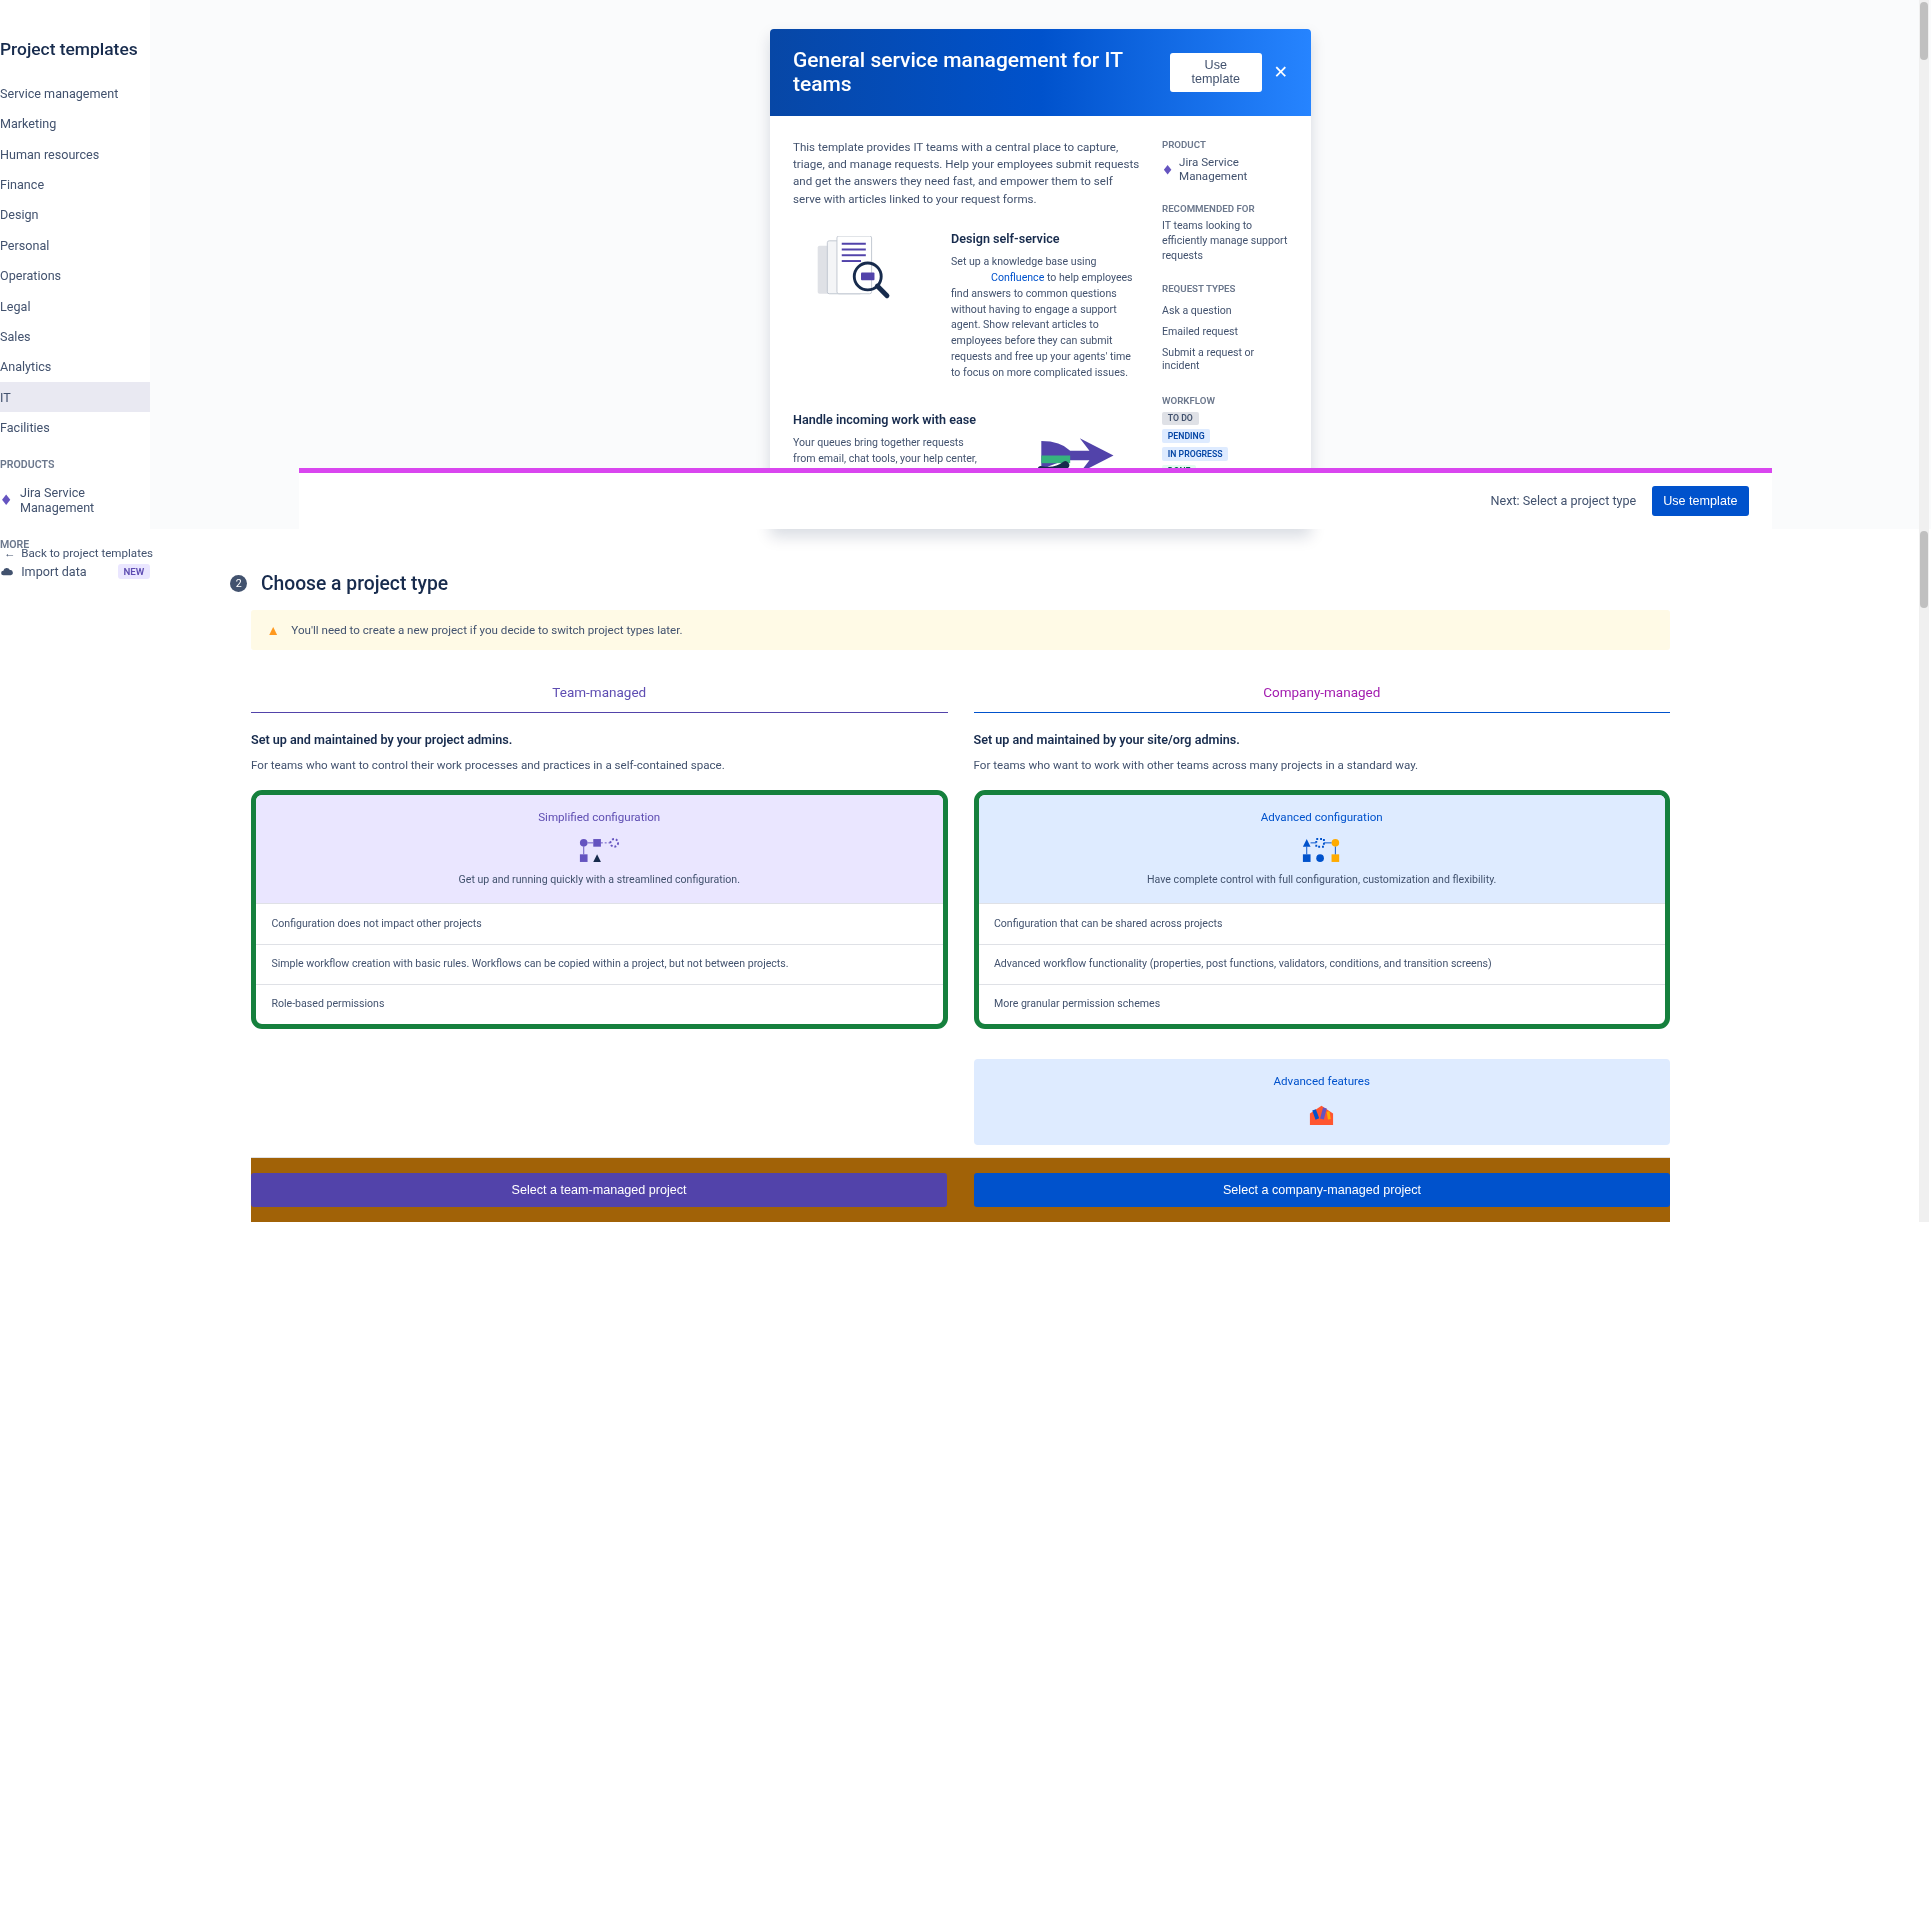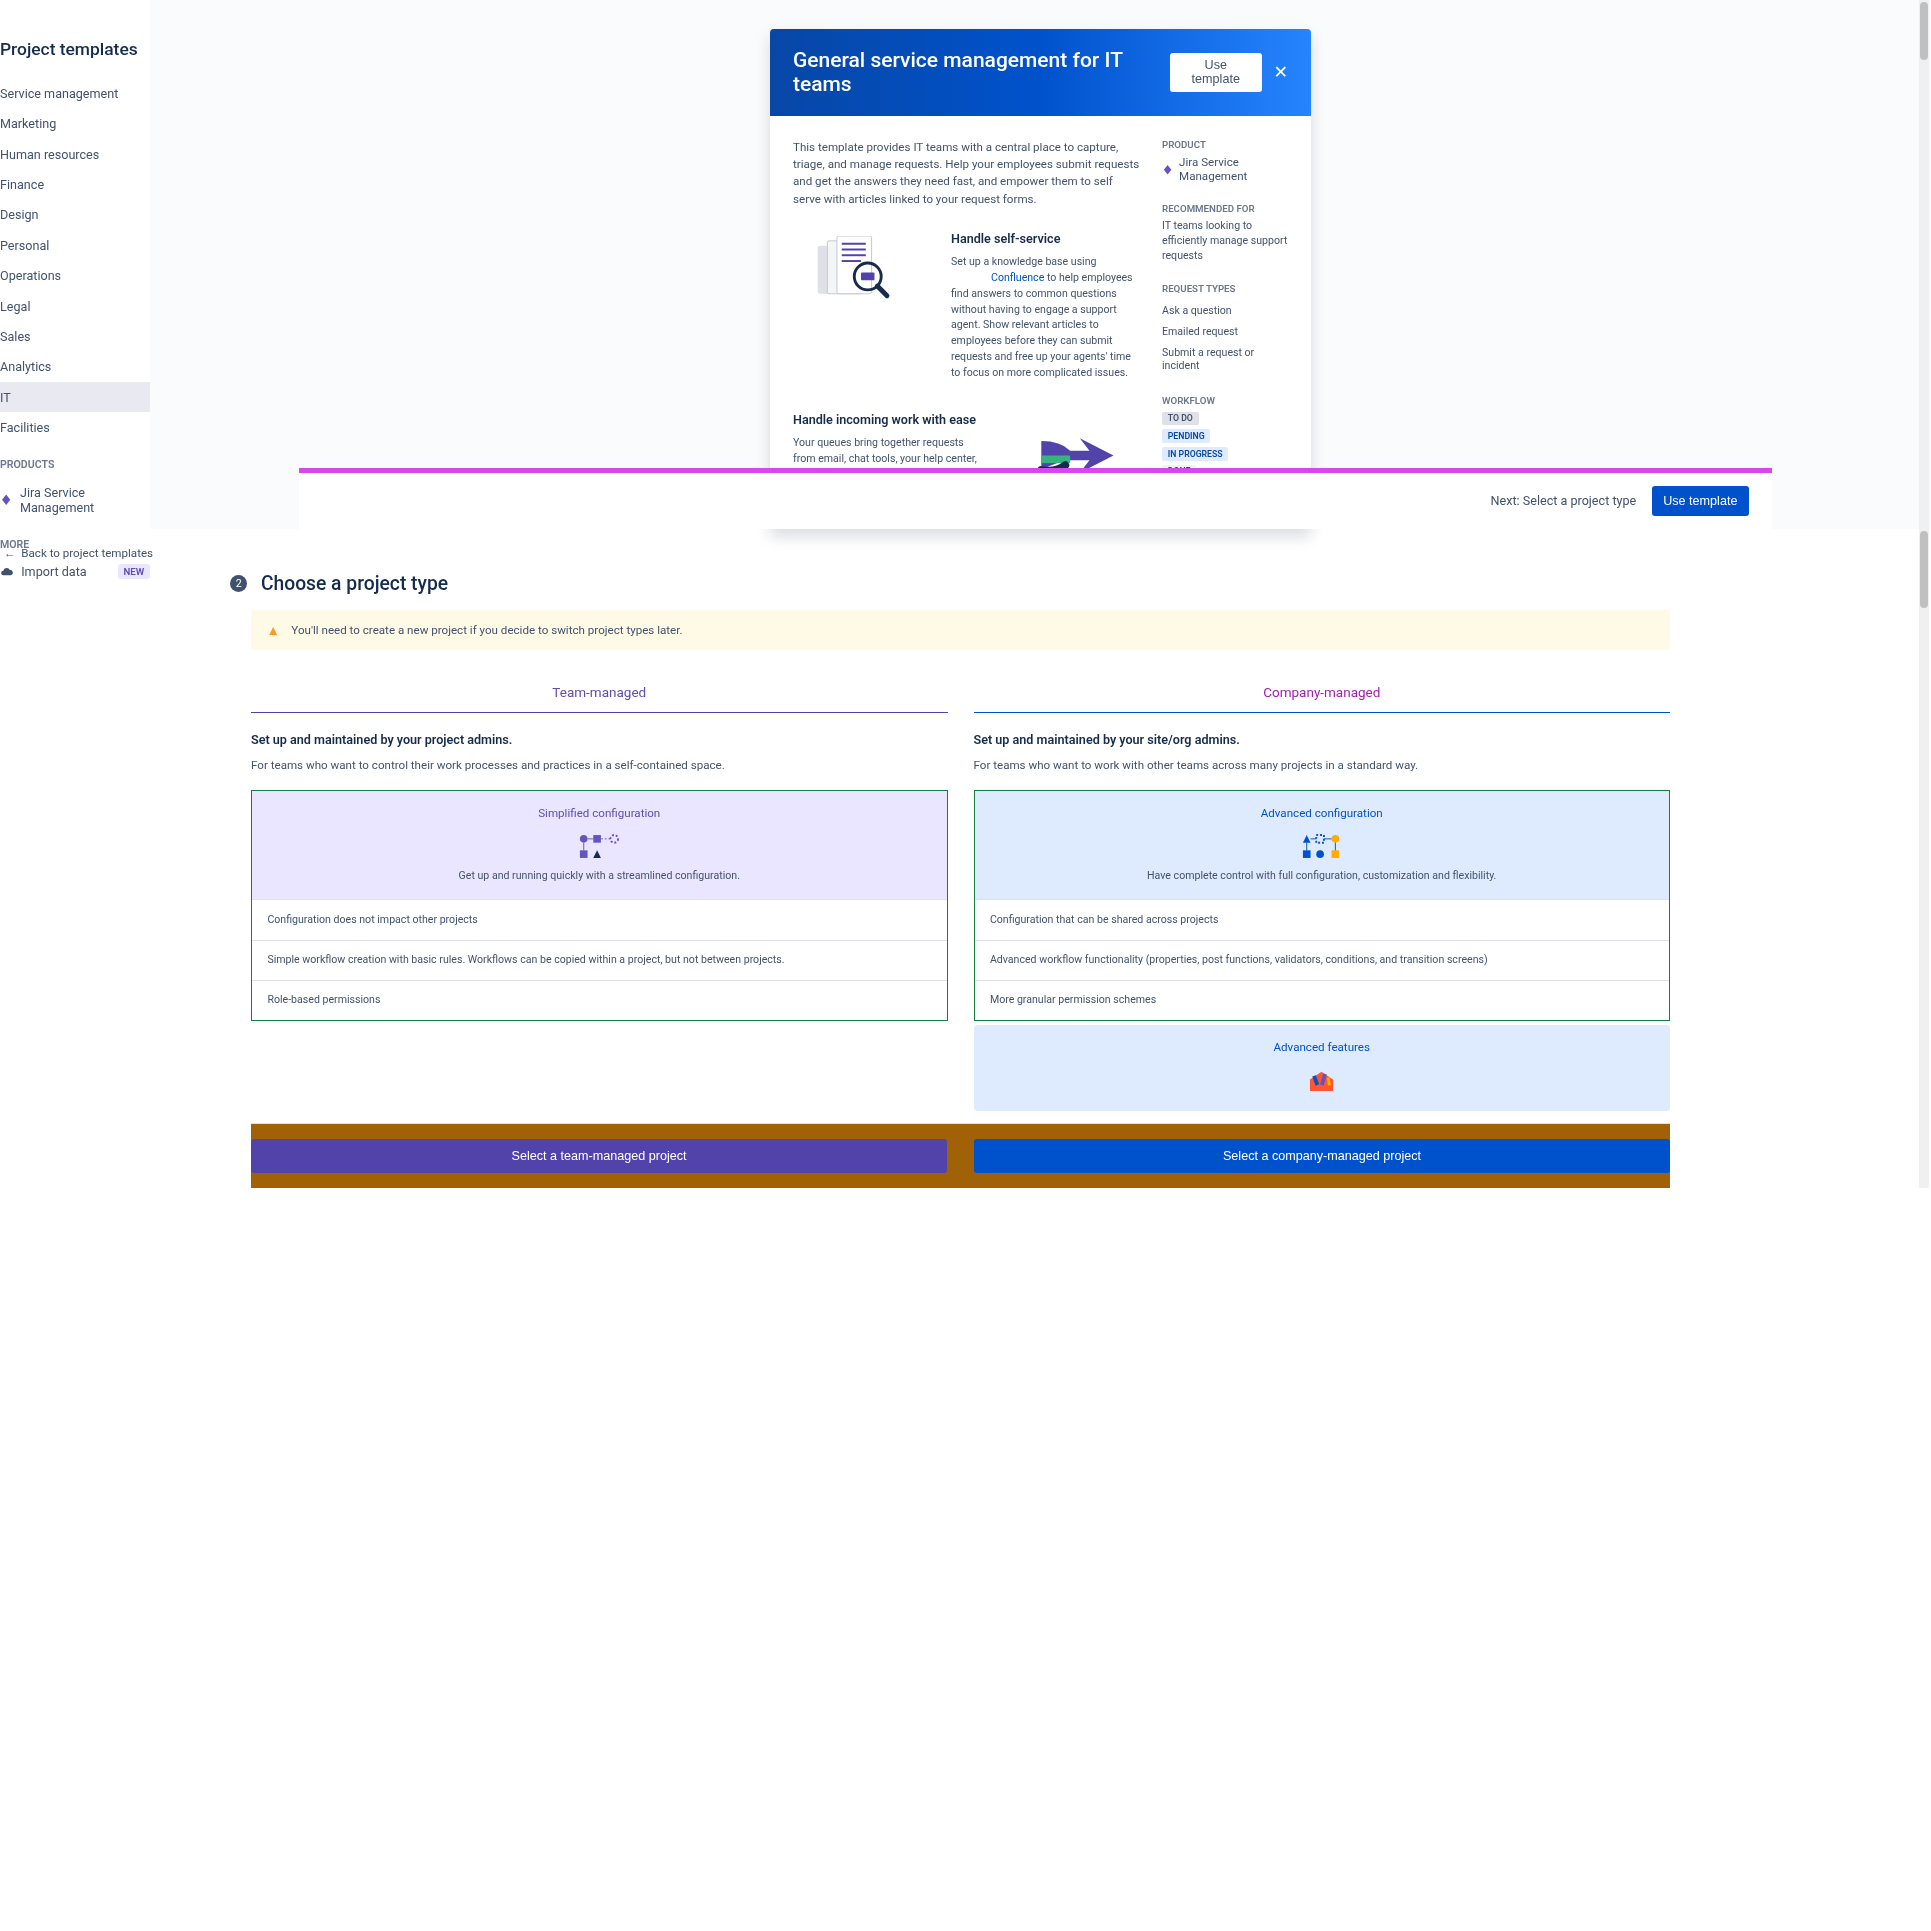--- a/index.html
+++ b/index.html
@@ -65,21 +65,21 @@
     .warning-box { background: #FFFAE6; padding: 11.6px 15.4px; margin: 0 261px 23px 251px; display: flex; align-items: center; gap: 11.6px; border-radius: 2.9px; }
     .warning-icon { color: #FF991F; font-size: 13.5px; }
     .warning-text { font-size: 11.6px; color: #42526E; }
     
     .type-columns { display: flex; gap: 26px; padding: 0 261px 77px 251px; }
     .type-col { flex: 1; }
     .type-tab { text-align: center; padding: 11.6px 0; font-size: 13.5px; color: #5E4DB2; border-bottom: 1.9px solid #5243AA; margin-bottom: 19.3px; }
     .type-tab.company { color: #a21caf; border-bottom-color: #0052CC; }
     .type-subtitle { font-size: 12.6px; font-weight: 600; color: #172B4D; margin-bottom: 9.7px; }
     .type-desc { font-size: 11.6px; color: #42526E; line-height: 1.5; margin-bottom: 15.4px; }
-    .config-card { border-radius: 0; border: 1px solid #15803d; overflow: hidden; margin-bottom: 4px; }
+    .config-card { border-radius: 11px; border: 5px solid #15803d; overflow: hidden; margin-bottom: 30px; }
     .config-header { padding: 15.4px; text-align: center; }
     .config-header.team { background: #EAE6FF; }
     .config-header.company { background: #DEEBFF; }
     .config-title { font-size: 11.6px; color: #5E4DB2; margin-bottom: 11.6px; }
     .config-title.company { color: #0052CC; }
     .config-icon { height: 29px; margin: 7.7px 0; display: flex; justify-content: center; align-items: center; }
     .config-desc { font-size: 10.6px; color: #42526E; line-height: 1.5; padding: 0 19.3px; }
     .config-list { list-style: none; }
     .config-list li { padding: 11.6px 15.4px; border-top: 1px solid #DFE1E6; font-size: 10.6px; color: #42526E; line-height: 1.5; }
     .feat-card { border-radius: 3.9px; padding: 15.4px; text-align: center; min-height: 68px; }
@@ -162,21 +162,21 @@
                   <line x1="35" y1="8" x2="60" y2="8" stroke="#5243AA" stroke-width="2"></line>
                   <line x1="35" y1="14" x2="60" y2="14" stroke="#5243AA" stroke-width="2"></line>
                   <line x1="35" y1="20" x2="60" y2="20" stroke="#5243AA" stroke-width="2"></line>
                   <line x1="35" y1="26" x2="55" y2="26" stroke="#5243AA" stroke-width="2"></line>
                   <circle cx="62" cy="42" r="14" fill="none" stroke="#172B4D" stroke-width="3"></circle>
                   <rect x="55" y="38" width="14" height="8" fill="#5243AA" rx="1"></rect>
                   <line x1="72" y1="52" x2="82" y2="62" stroke="#172B4D" stroke-width="5" stroke-linecap="round"></line>
                 </svg>
             </div>
             <div class="feature-text">
-              <div class="feature-title">Handle self-service</div>
+              <div class="feature-title">Design self-service</div>
               <div class="feature-desc"><span>Set up a knowledge base using </span><a class="feature-link">Confluence</a><span> to help employees find answers to common questions without having to engage a support agent. Show relevant articles to employees before they can submit requests and free up your agents' time to focus on more complicated issues.</span></div>
             </div>
           </div>
 
           <div class="feature-row reverse">
             <div class="feature-img">
               <svg width="106" height="77" viewBox="0 0 110 80">
                   <path d="M20 25 Q40 25 50 35 L70 35 L60 22 L95 40 L60 58 L70 45 L50 45 Q40 45 20 55" fill="#5243AA"></path>
                   <path d="M20 40 L50 40 L50 48 L20 48 Z" fill="#36B37E"></path>
                   <path d="M20 55 Q35 58 45 50" fill="none" stroke="#172B4D" stroke-width="8" stroke-linecap="round"></path>

